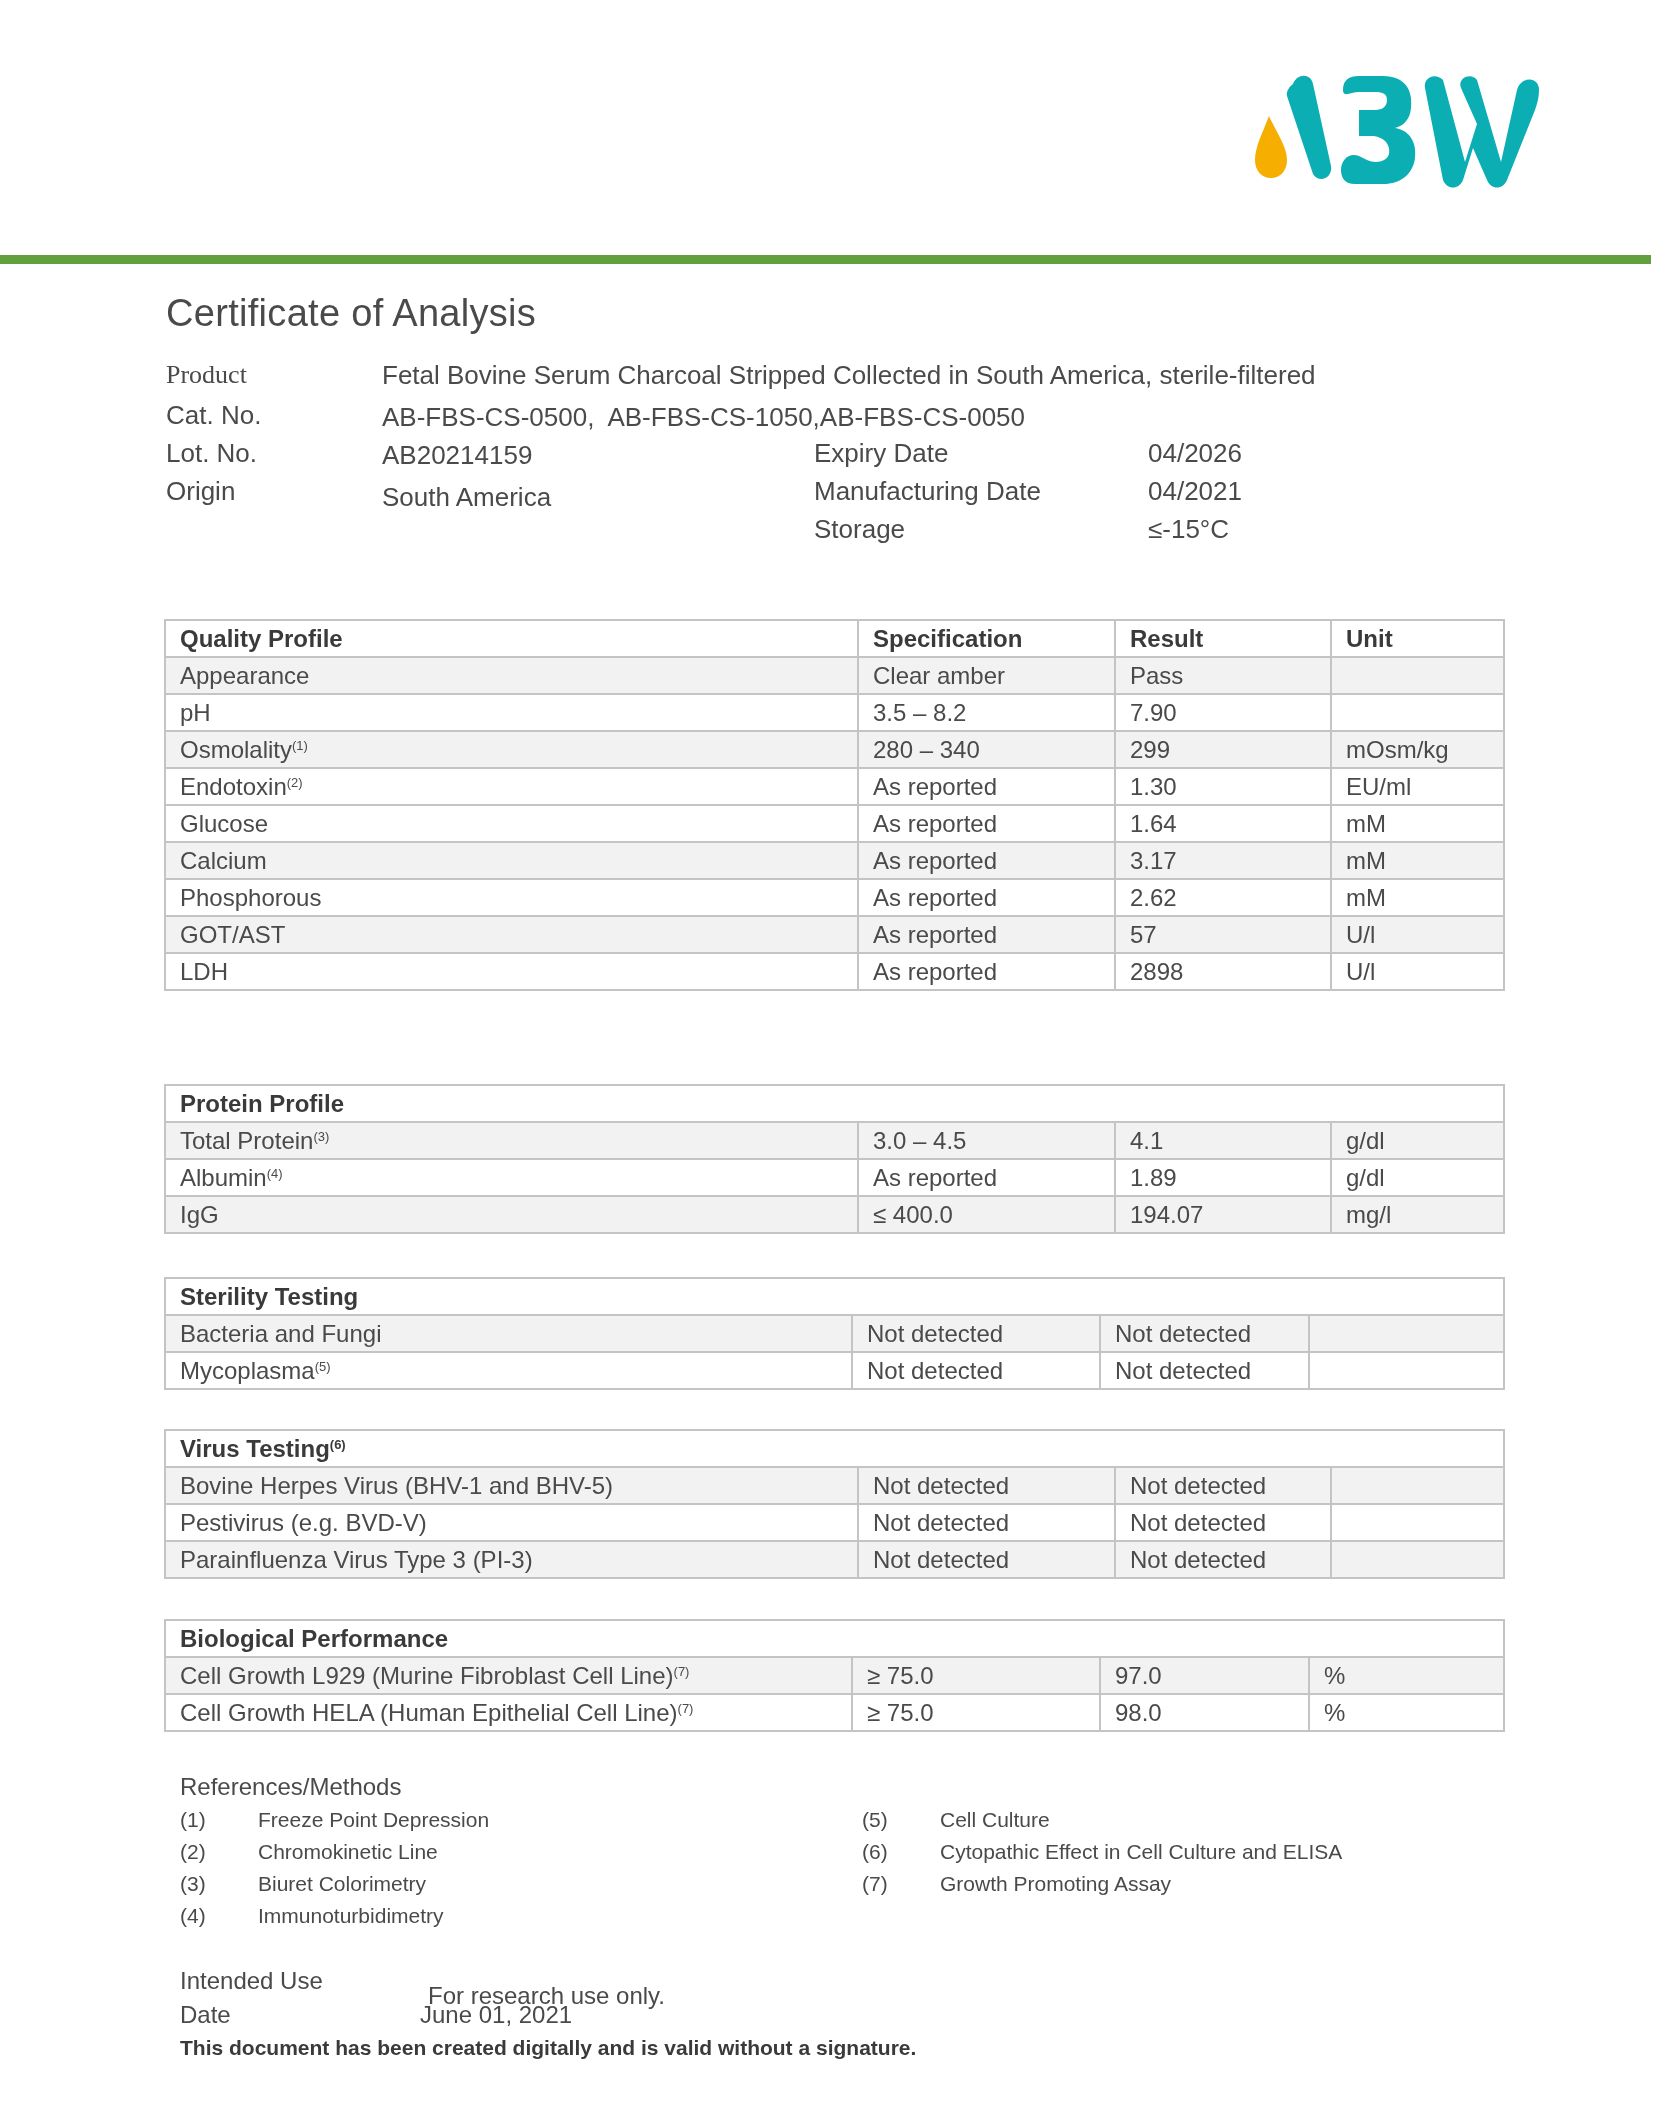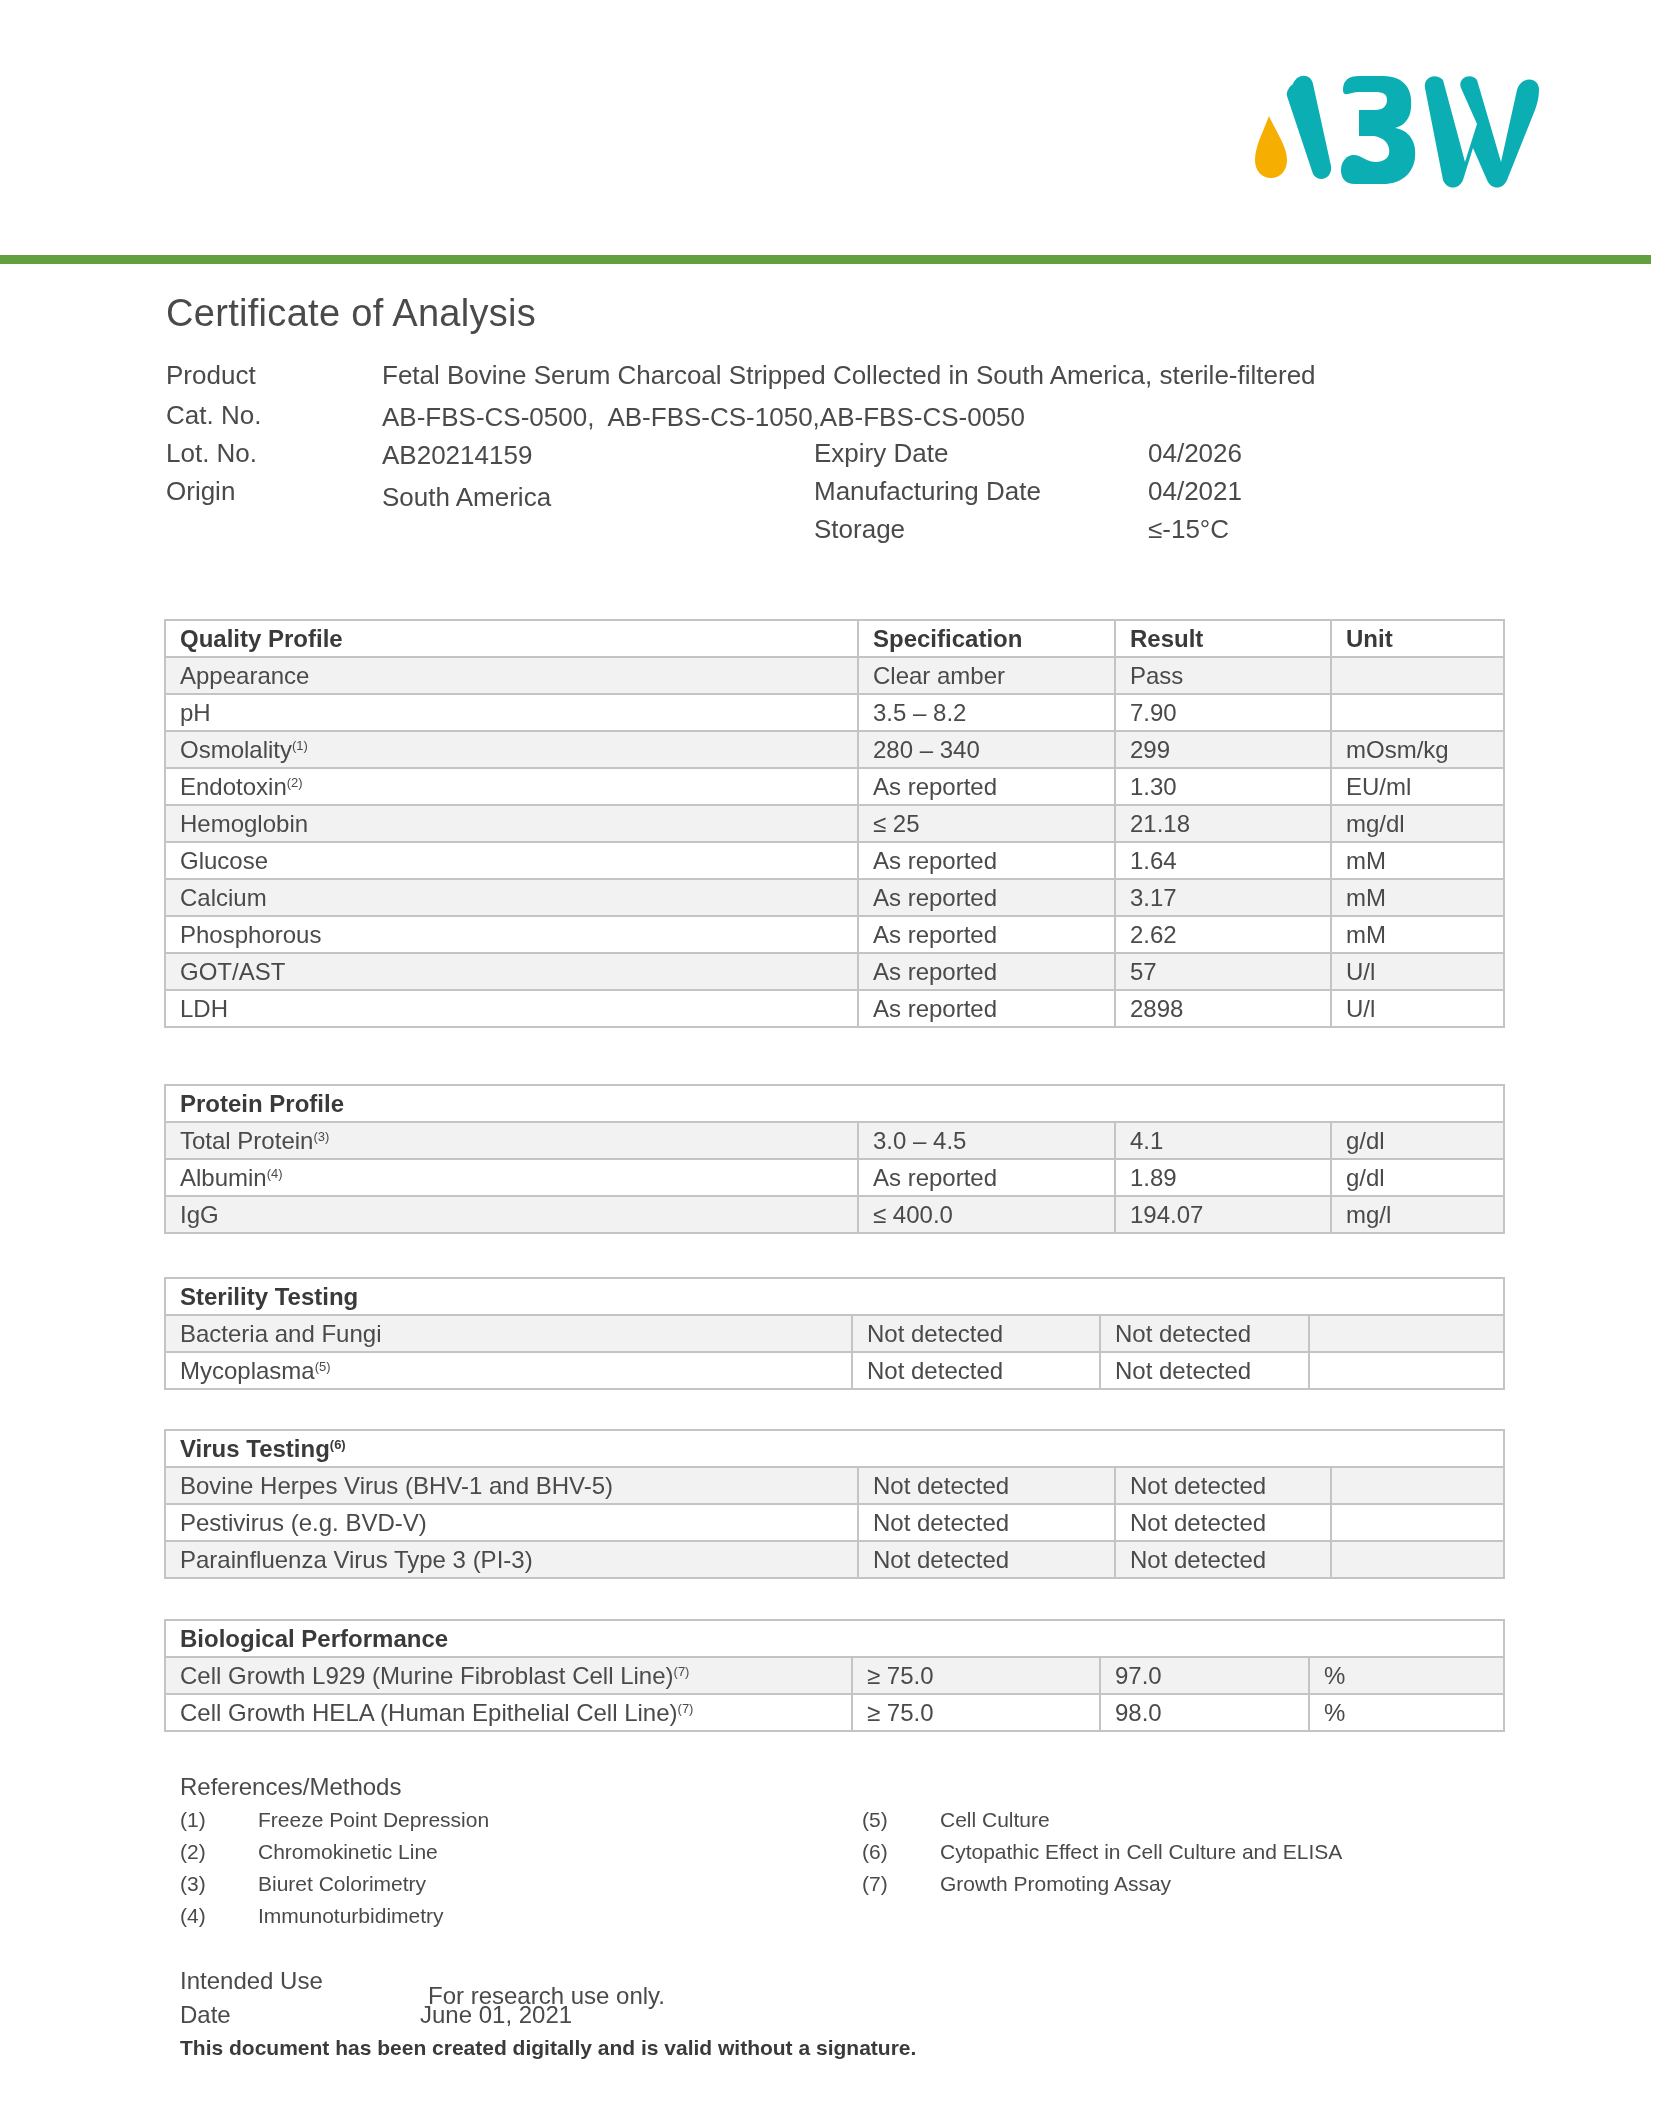--- a/index.html
+++ b/index.html
@@ -33,21 +33,21 @@
   <path d="M14 48 C20 62 32 78 32 92 C32 103 25 110 16 110 C7 110 0 103 0 92 C0 78 9 62 14 48 Z" fill="#f6ae00"></path>
   <path d="M38 16 C42 5 56 5 58 16 L76 98 C78 110 64 116 58 106 L32 28 C31 23 35 18 38 16 Z" fill="#0aaeb3"></path>
   <path d="M88 22 C88 12 94 8 104 8 L128 8 C150 8 158 22 156 40 C155 52 148 58 140 60 C154 62 162 74 160 90 C158 106 146 116 128 116 L100 116 C90 116 86 110 86 102 C86 92 94 84 104 88 L112 92 C120 96 132 94 134 86 C136 76 128 68 116 68 L104 68 L104 42 L120 42 C128 42 132 38 132 32 C132 26 128 24 120 24 L104 24 C96 24 88 30 88 22 Z" fill="#0aaeb3"></path>
   <path d="M170 20 C168 10 180 4 188 12 L210 94 L222 56 L206 20 C202 10 216 4 222 12 L246 94 L262 22 C266 8 284 8 284 22 C284 30 282 36 280 42 L252 112 C248 122 236 122 232 112 L218 80 L208 112 C204 122 192 122 188 112 Z" fill="#0aaeb3"></path>
 </svg>
 
 <div class="green-bar"></div>
 
 <div class="title">Certificate of Analysis</div>
 
-<div class="meta" style="left:166px; top:360px;">Product</div>
+<div class="meta" style="left:166px; top:360px;font-family:Liberation Serif, serif;">Product</div>
 <div class="meta" style="left:382px; top:360px;">Fetal Bovine Serum Charcoal Stripped Collected in South America, sterile-filtered</div>
 <div class="meta" style="left:166px; top:400px;">Cat. No.</div>
 <div class="meta" style="left:382px; top:402px; white-space:pre;">AB-FBS-CS-0500,  AB-FBS-CS-1050,AB-FBS-CS-0050</div>
 <div class="meta" style="left:166px; top:438px;">Lot. No.</div>
 <div class="meta" style="left:382px; top:440px;">AB20214159</div>
 <div class="meta" style="left:166px; top:476px;">Origin</div>
 <div class="meta" style="left:382px; top:482px;">South America</div>
 <div class="meta" style="left:814px; top:438px;">Expiry Date</div>
 <div class="meta" style="left:1148px; top:438px;">04/2026</div>
 <div class="meta" style="left:814px; top:476px;">Manufacturing Date</div>
@@ -85,26 +85,20 @@
         <td><span>Osmolality</span><sup>(1)</sup></td>
         <td><span>280 – 340</span></td>
         <td><span>299</span></td>
         <td><span>mOsm/kg</span></td>
       </tr>
       <tr class="white">
         <td><span>Endotoxin</span><sup>(2)</sup></td>
         <td><span>As reported</span></td>
         <td><span>1.30</span></td>
         <td><span>EU/ml</span></td>
-      </tr>
-      <tr class="gray">
-        <td><span>Hemoglobin</span></td>
-        <td><span>≤ 25</span></td>
-        <td><span>21.18</span></td>
-        <td><span>mg/dl</span></td>
       </tr>
       <tr class="white">
         <td><span>Glucose</span></td>
         <td><span>As reported</span></td>
         <td><span>1.64</span></td>
         <td><span>mM</span></td>
       </tr>
       <tr class="gray">
         <td><span>Calcium</span></td>
         <td><span>As reported</span></td>

